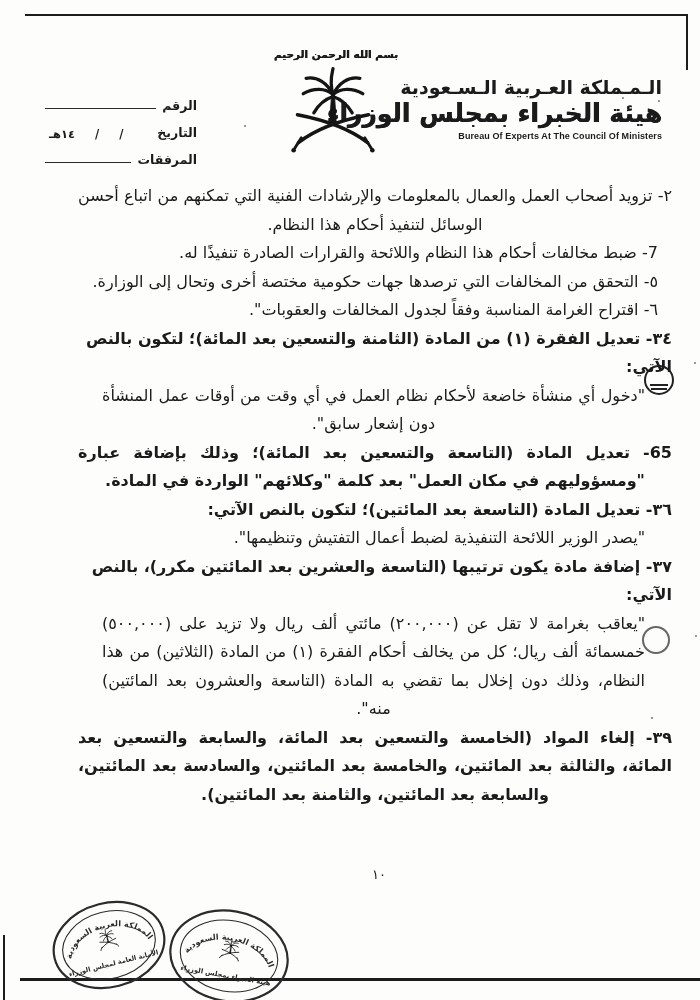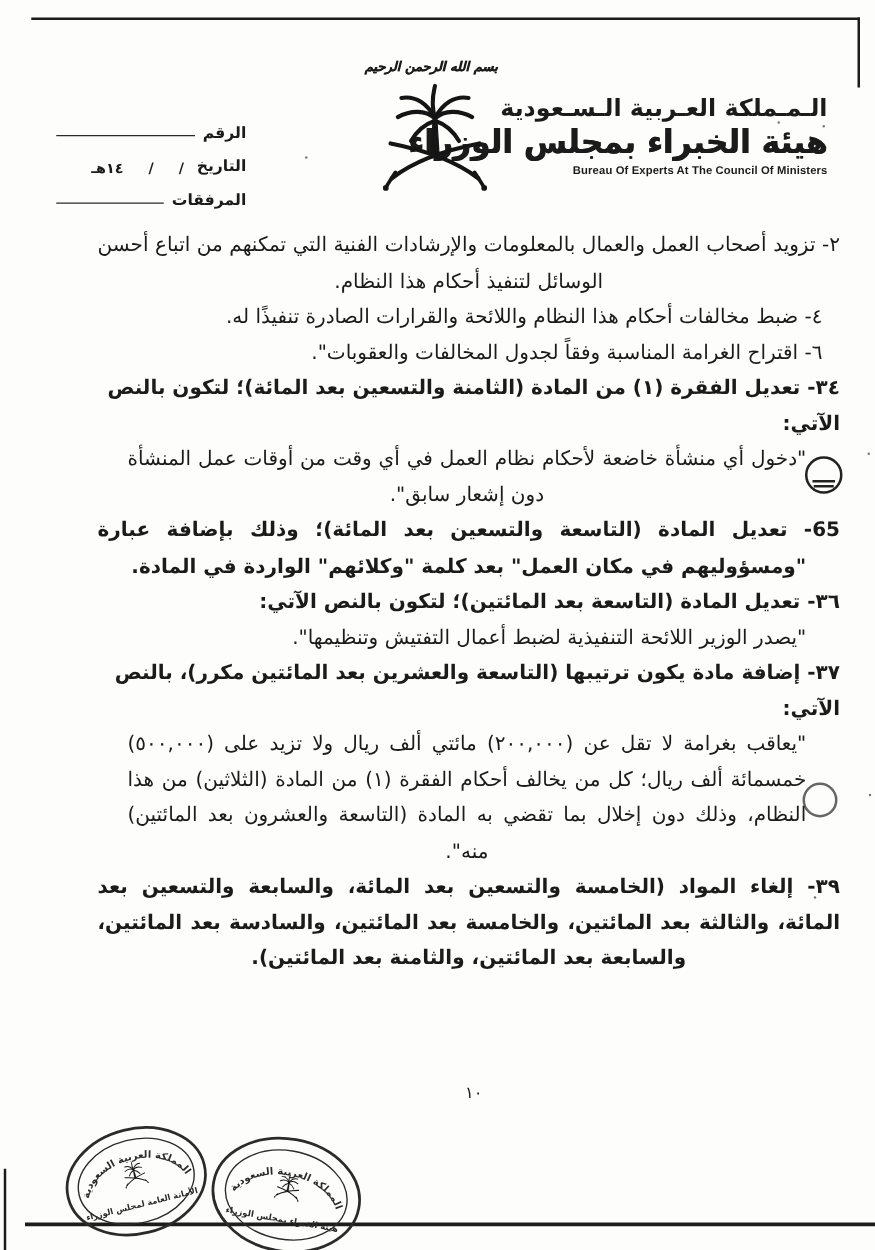--- a/index.html
+++ b/index.html
@@ -12,29 +12,29 @@
   
   .frame-line{background:#1c1c1c;position:absolute;}
   .speck{position:absolute;width:2px;height:2px;background:#777;border-radius:50%;}
   
   .hdr-right{position:absolute;left:438px;top:76px;width:224px;text-align:center;direction:rtl;}
   .kingdom{font-size:19px;font-weight:bold;letter-spacing:.5px;white-space:nowrap;}
   .bureau-ar{font-size:25px;font-weight:bold;line-height:1.25;white-space:nowrap;
              text-shadow:.6px 0 #1b1b1b;transform:scaleY(1.05);}
   .bureau-en{font-family:"Liberation Sans",sans-serif;font-size:9px;font-weight:bold;
              white-space:nowrap;letter-spacing:.1px;margin-top:2px;text-align:right;}
-  .hdr-center{position:absolute;left:283px;top:48px;width:115px;text-align:right;font-style:italic;}
+  .hdr-center{position:absolute;left:283px;top:48px;width:115px;text-align:left;}
   .bismillah{font-size:10.5px;font-weight:bold;direction:rtl;white-space:nowrap;
              text-shadow:.5px 0 #1b1b1b;}
   .emblem-main{margin-top:2px;}
   .hdr-fields{position:absolute;left:45px;top:88px;width:152px;direction:rtl;}
   .field-row{display:flex;align-items:flex-end;height:27px;}
   .field-label{font-size:12.5px;font-weight:bold;white-space:nowrap;padding-bottom:2px;}
   .field-line{flex:1;border-bottom:1.7px solid #2a2a2a;margin:0 6px 6px 0;}
-  .field-value{flex:1;font-size:11.5px;font-weight:bold;direction:rtl;text-align:right;
+  .field-value{flex:1;font-size:11.5px;font-weight:bold;direction:rtl;text-align:left;
                word-spacing:16px;padding:0 10px 1px 4px;white-space:nowrap;}
   
   .circle-mark{position:absolute;border-radius:50%;}
   .circle-1{left:644px;top:365px;width:26px;height:26px;border:2.5px solid #222;}
   .circle-1 i{position:absolute;left:15%;right:15%;bottom:26%;border-top:2px solid #222;}
   .circle-1 b{position:absolute;left:20%;right:20%;bottom:12%;border-top:2px solid #222;}
   .circle-2{left:642px;top:626px;width:24px;height:24px;border:2px solid #666;}
   
   .doc-body{position:absolute;left:78px;top:182px;width:594px;direction:rtl;
             font-size:16px;line-height:28.5px;}
@@ -118,21 +118,22 @@
 </div>
 
 <div class="circle-mark circle-1">
     <i></i>
     <b></b>
   </div>
 <div class="circle-mark circle-2"></div>
 
 <div class="doc-body">
   <p class="para">٢- تزويد أصحاب العمل والعمال بالمعلومات والإرشادات الفنية التي تمكنهم من اتباع أحسن الوسائل لتنفيذ أحكام هذا النظام.</p>
-  <p class="para single sub">٤- ضبط مخالفات أحكام هذا النظام واللائحة والقرارات الصادرة تنفيذًا له.</p>
+  <p class="para single sub">7- ضبط مخالفات أحكام هذا النظام واللائحة والقرارات الصادرة تنفيذًا له.</p>
+  <p class="para single sub">٥- التحقق من المخالفات التي ترصدها جهات حكومية مختصة أخرى وتحال إلى الوزارة.</p>
   <p class="para single sub">٦- اقتراح الغرامة المناسبة وفقاً لجدول المخالفات والعقوبات".</p>
   <p class="para single bold">٣٤- تعديل الفقرة (١) من المادة (الثامنة والتسعين بعد المائة)؛ لتكون بالنص الآتي:</p>
   <p class="para quote">"دخول أي منشأة خاضعة لأحكام نظام العمل في أي وقت من أوقات عمل المنشأة دون إشعار سابق".</p>
   <p class="para bold">65- تعديل المادة (التاسعة والتسعين بعد المائة)؛ وذلك بإضافة عبارة "ومسؤوليهم في مكان العمل" بعد كلمة "وكلائهم" الواردة في المادة.</p>
   <p class="para single bold">٣٦- تعديل المادة (التاسعة بعد المائتين)؛ لتكون بالنص الآتي:</p>
   <p class="para quote single">"يصدر الوزير اللائحة التنفيذية لضبط أعمال التفتيش وتنظيمها".</p>
   <p class="para single bold">٣٧- إضافة مادة يكون ترتيبها (التاسعة والعشرين بعد المائتين مكرر)، بالنص الآتي:</p>
   <p class="para quote">"يعاقب بغرامة لا تقل عن (٢٠٠,٠٠٠) مائتي ألف ريال ولا تزيد على (٥٠٠,٠٠٠) خمسمائة ألف ريال؛ كل من يخالف أحكام الفقرة (١) من المادة (الثلاثين) من هذا النظام، وذلك دون إخلال بما تقضي به المادة (التاسعة والعشرون بعد المائتين) منه".</p>
   <p class="para bold">٣٩- إلغاء المواد (الخامسة والتسعين بعد المائة، والسابعة والتسعين بعد المائة، والثالثة بعد المائتين، والخامسة بعد المائتين، والسادسة بعد المائتين، والسابعة بعد المائتين، والثامنة بعد المائتين).</p>
 </div>

